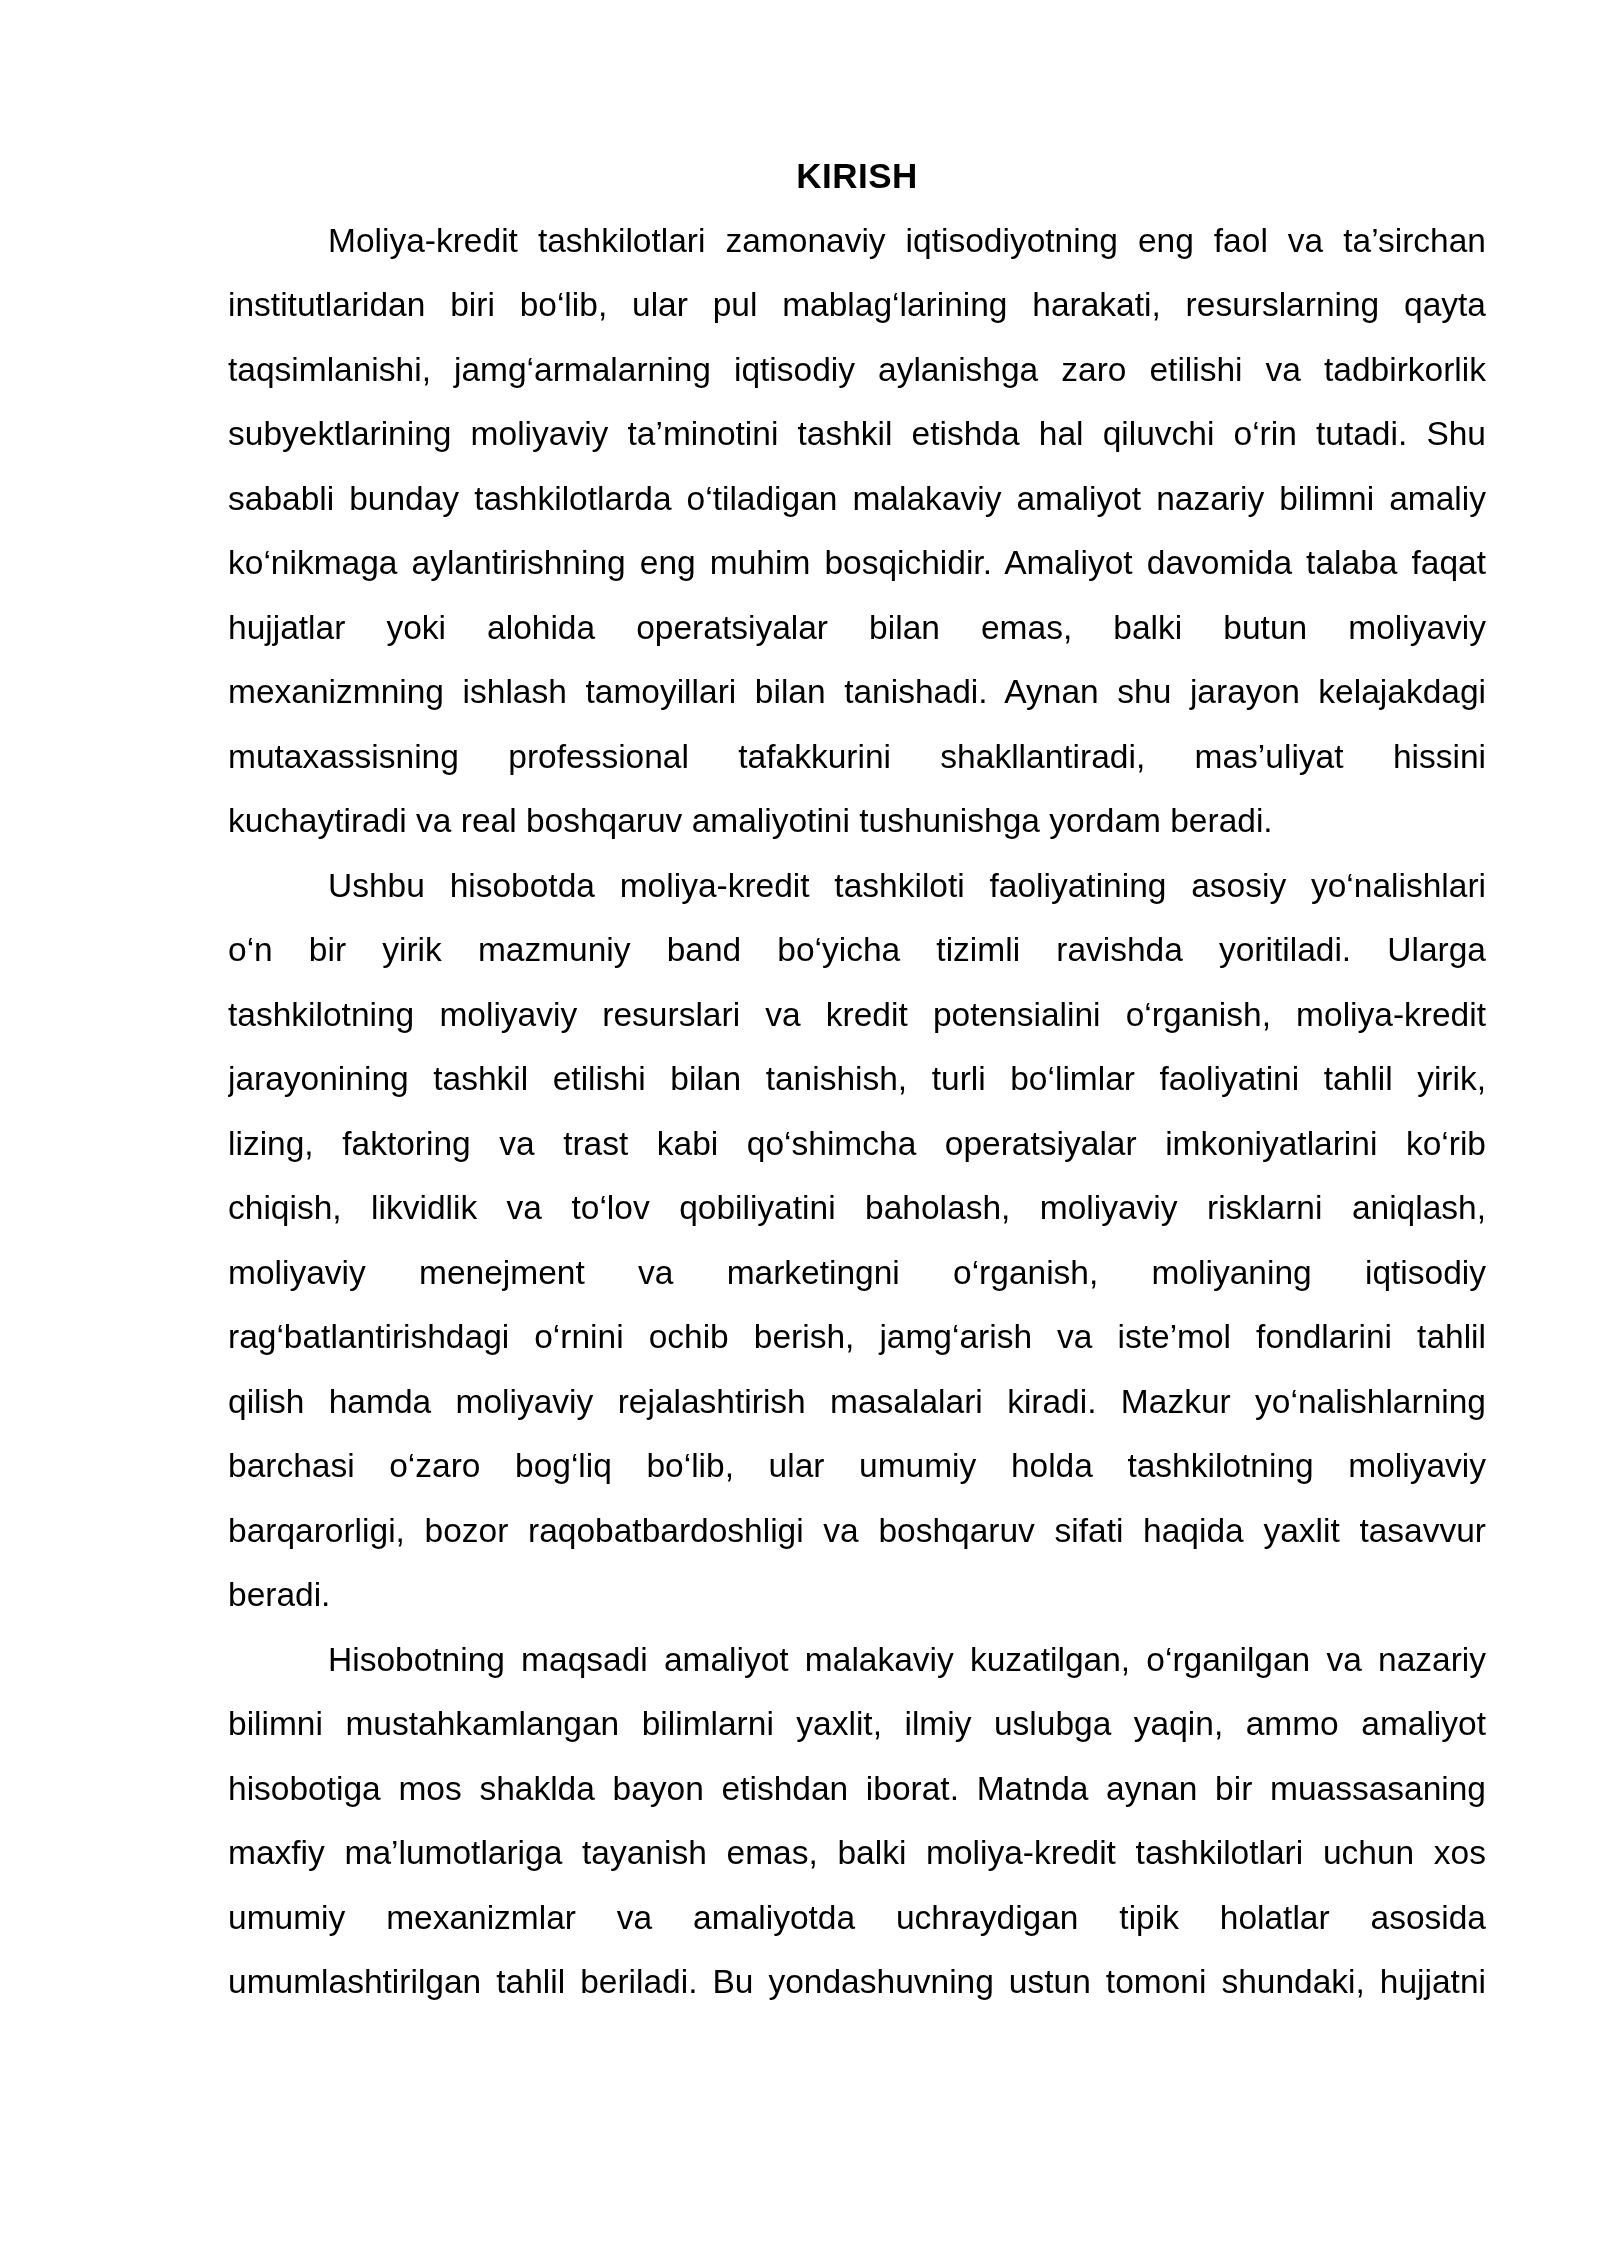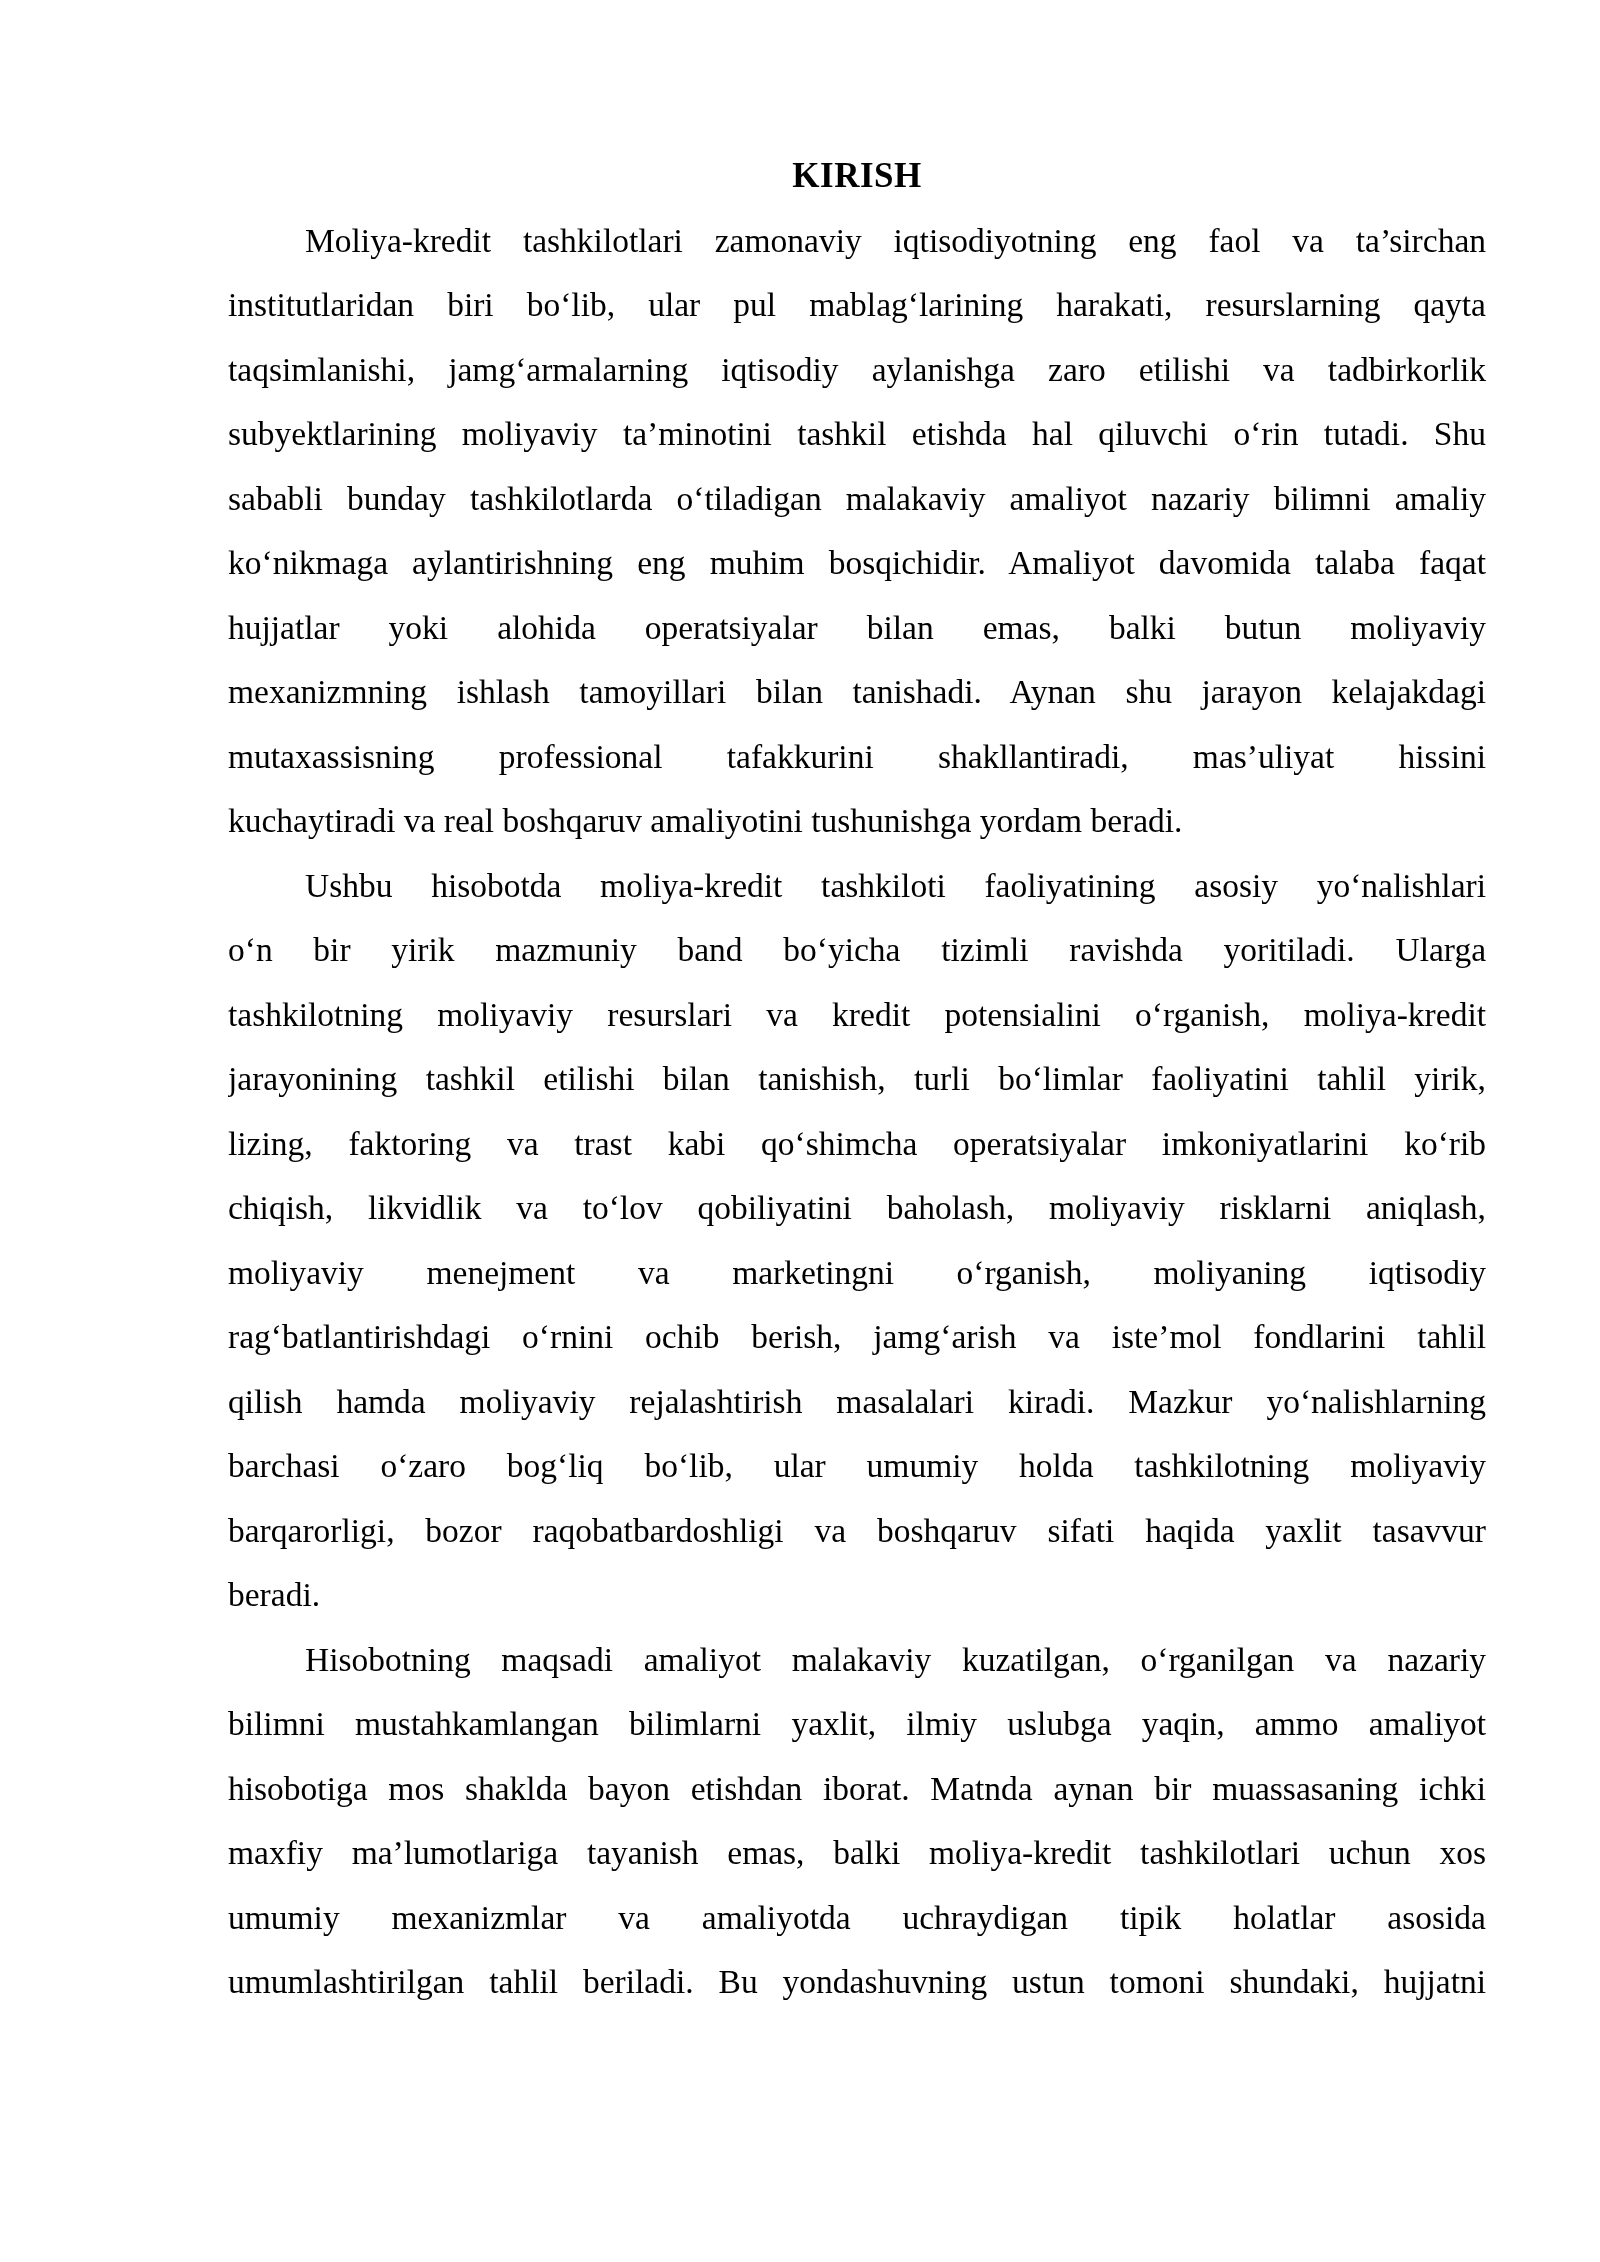--- a/index.html
+++ b/index.html
@@ -7,21 +7,21 @@
     padding: 0;
     background: #ffffff;
   }
   .page {
     position: relative;
     width: 1600px;
     height: 2262px;
     background: #ffffff;
     box-sizing: border-box;
     padding: 144px 114px 0 228px;
-    font-family: Liberation Serif, serif;
+    font-family: Liberation Sans, sans-serif;
     color: #000000;
     overflow: hidden;
   }
   .heading {
     margin: 0;
     height: 64.5px;
     line-height: 64.5px;
     font-size: 35px;
     font-weight: bold;
     text-align: center;
@@ -34,21 +34,21 @@
   .line {
     height: 64.5px;
     line-height: 64.5px;
     font-size: 33.5px;
     text-align: justify;
     text-align-last: justify;
     overflow: hidden;
     white-space: normal;
   }
   .line.first {
-    margin-left: 77px;
+    margin-left: 100px;
   }
   .line.last-left {
     text-align-last: left;
   }
 </style>
 </head>
 <body>
 
 <div class="page">
   <h1 class="heading">KIRISH</h1>

